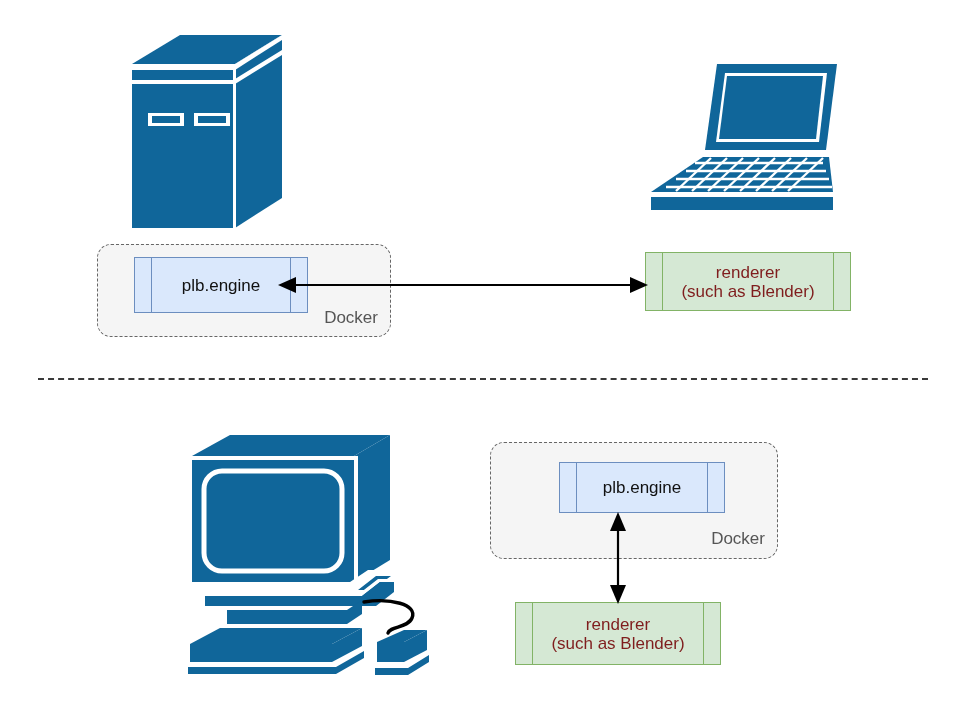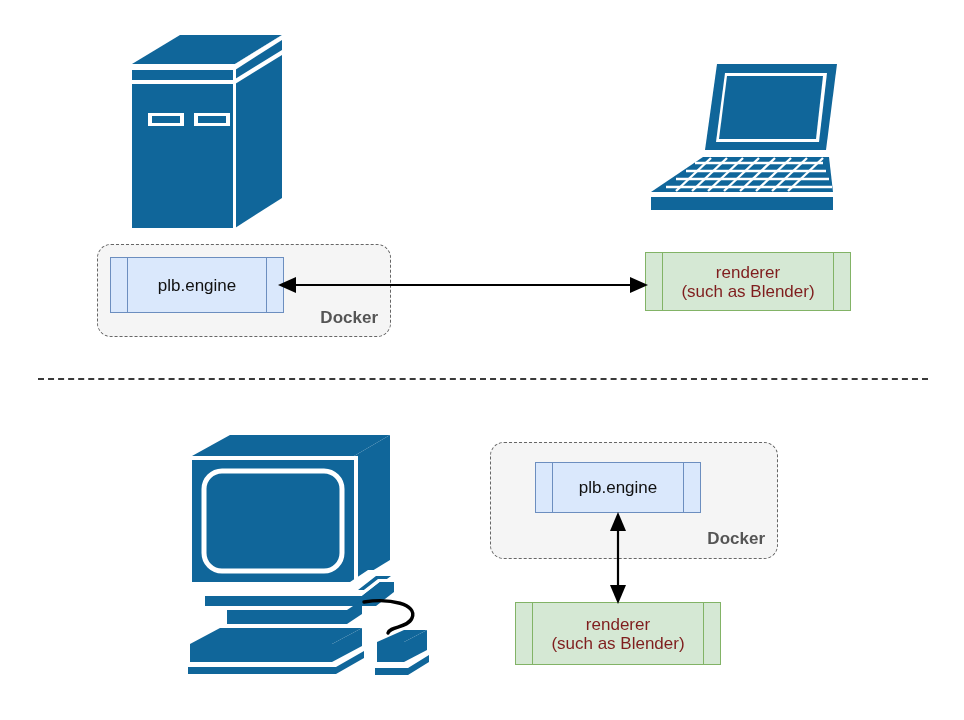--- a/index.html
+++ b/index.html
@@ -30,21 +30,20 @@
     border: 1.6px dashed #666666;
     border-radius: 14px;
     box-sizing: border-box;
   }
   .docker-label {
     position: absolute;
     color: #555555;
     font-size: 17px;
     line-height: 20px;
     white-space: nowrap;
-    font-weight: bold;
   }
 
   
   .component {
     position: absolute;
     box-sizing: border-box;
     display: flex;
     align-items: center;
     justify-content: center;
     text-align: center;
@@ -56,20 +55,21 @@
     top: 0;
     bottom: 0;
     width: 0;
     border-left: 1.4px solid;
   }
   .comp-blue {
     background: #dae8fc;
     border: 1.4px solid #6c8ebf;
     color: #111111;
     font-size: 17px;
+    margin-left: 24px;
   }
   .comp-blue .divider { border-left-color: #6c8ebf; }
   .comp-green {
     background: #d5e8d4;
     border: 1.4px solid #82b366;
     color: #7f1d1d;
     font-size: 17px;
   }
   .comp-green .divider { border-left-color: #82b366; }
   .comp-label { position: relative; z-index: 2; padding: 0 6px; }

